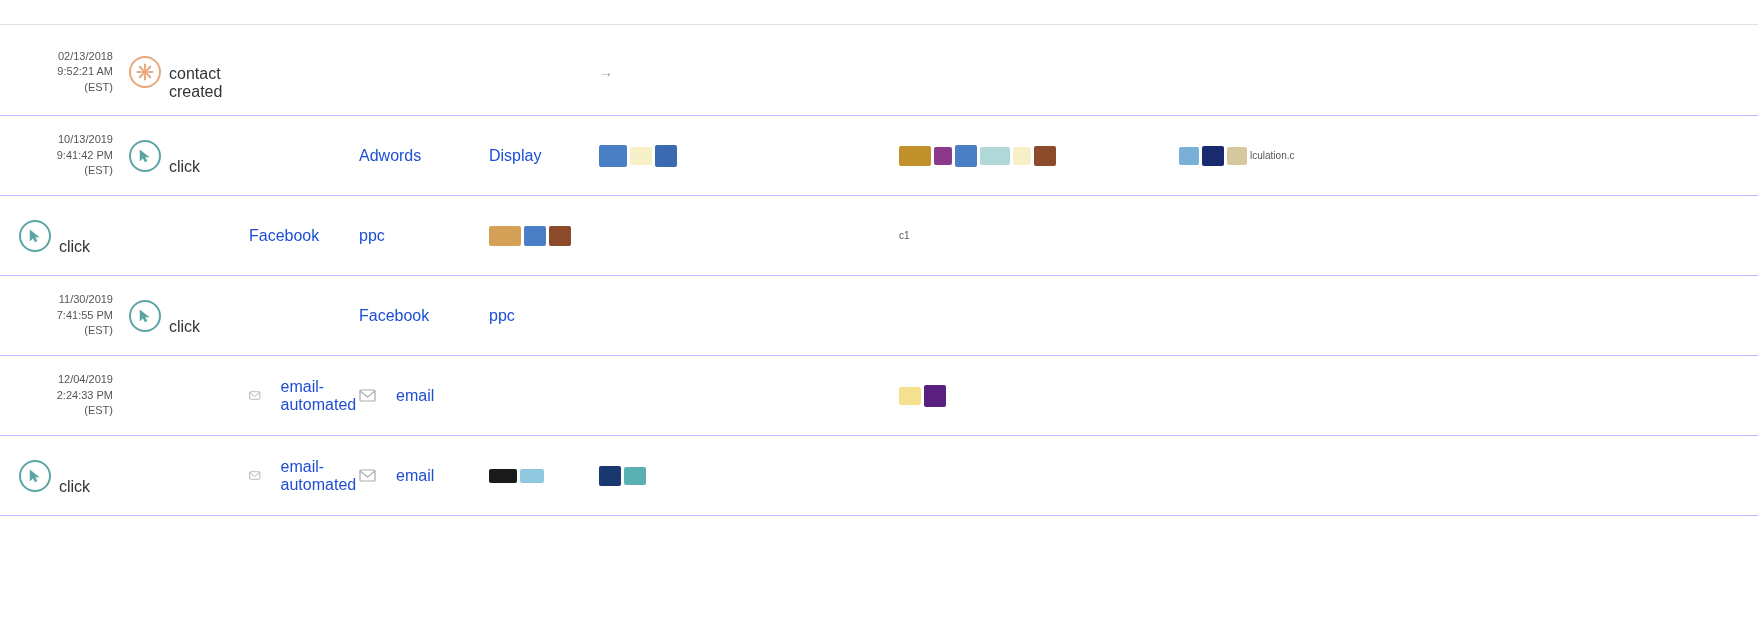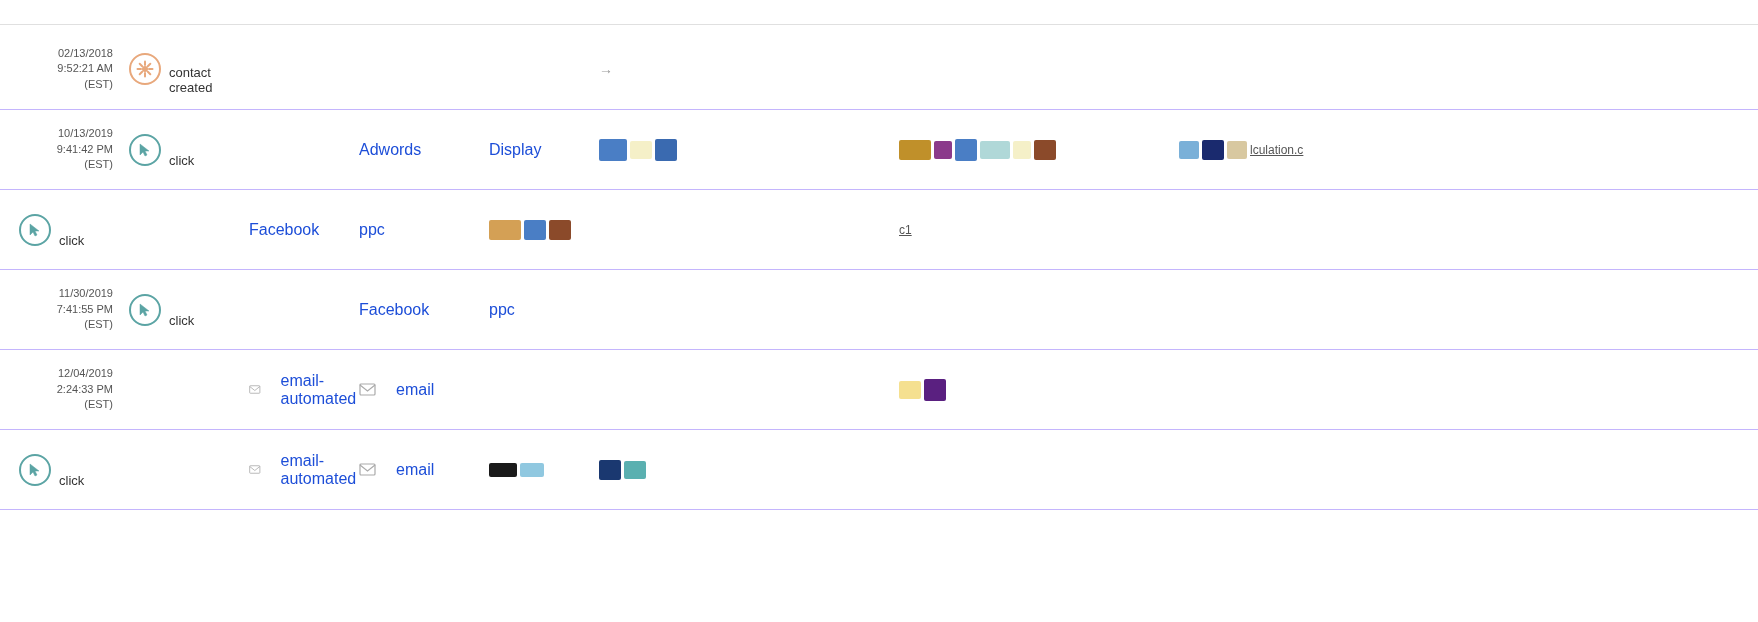--- a/index.html
+++ b/index.html
@@ -78,21 +78,21 @@
     }
     .icon-circle.teal {
       border-color: #5ba4a4;
       color: #5ba4a4;
     }
     .icon-circle.green {
       border-color: #5ba47c;
       color: #5ba47c;
     }
     .event-label {
-      font-size: 13px;
+      font-size: 16px;
       color: #333;
       margin-top: 22px;
     }
     .source-cell, .medium-cell, .description-cell {
       font-size: 16px;
       color: #1d4ed8;
     }
     .source-with-icon {
       display: flex;
       align-items: center;
@@ -119,23 +119,22 @@
       display: flex;
       align-items: center;
       gap: 3px;
       flex-wrap: nowrap;
     }
     .term-cell {
       display: flex;
       align-items: center;
       gap: 3px;
       flex-wrap: nowrap;
-      font-size: 12px;
+      font-size: 10px;
       color: #555;
-      text-decoration: underline;
     }
   </style>
 </head>
 <body>
 
 <div class="table-container">
   <div class="table-header">
     <div class="col-header right"></div>
     <div class="col-header"></div>
     <div class="col-header"></div>

